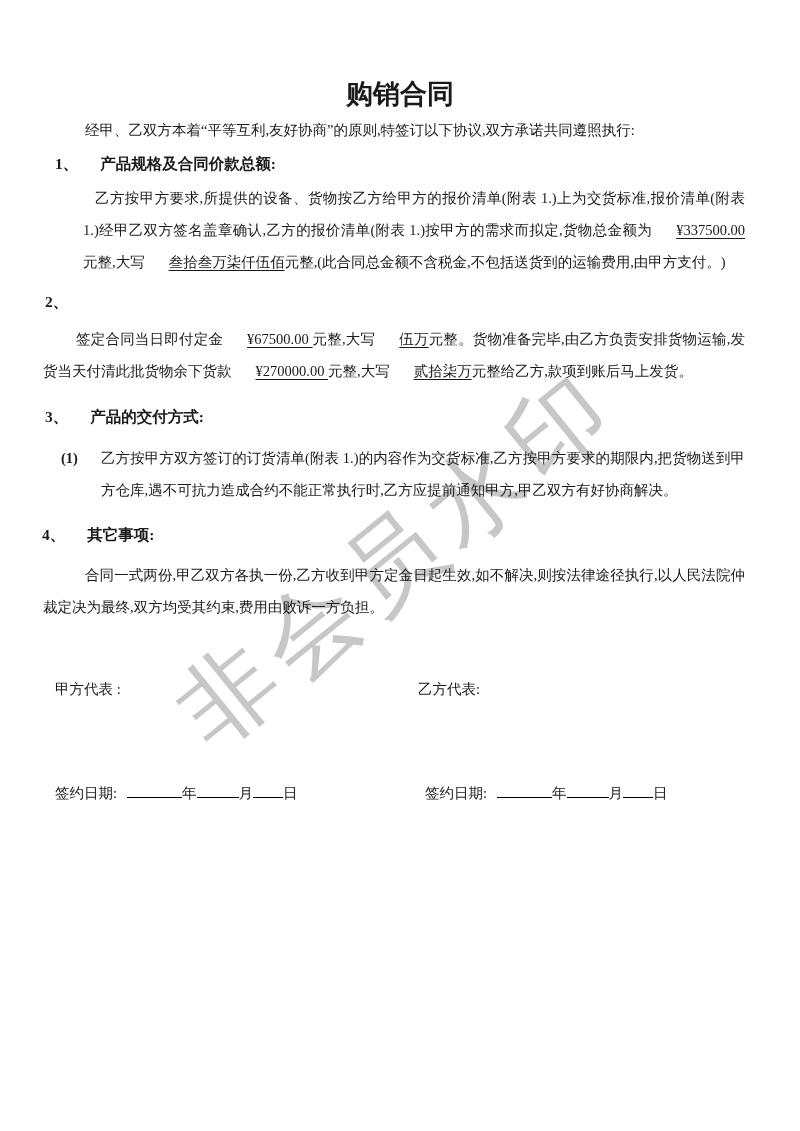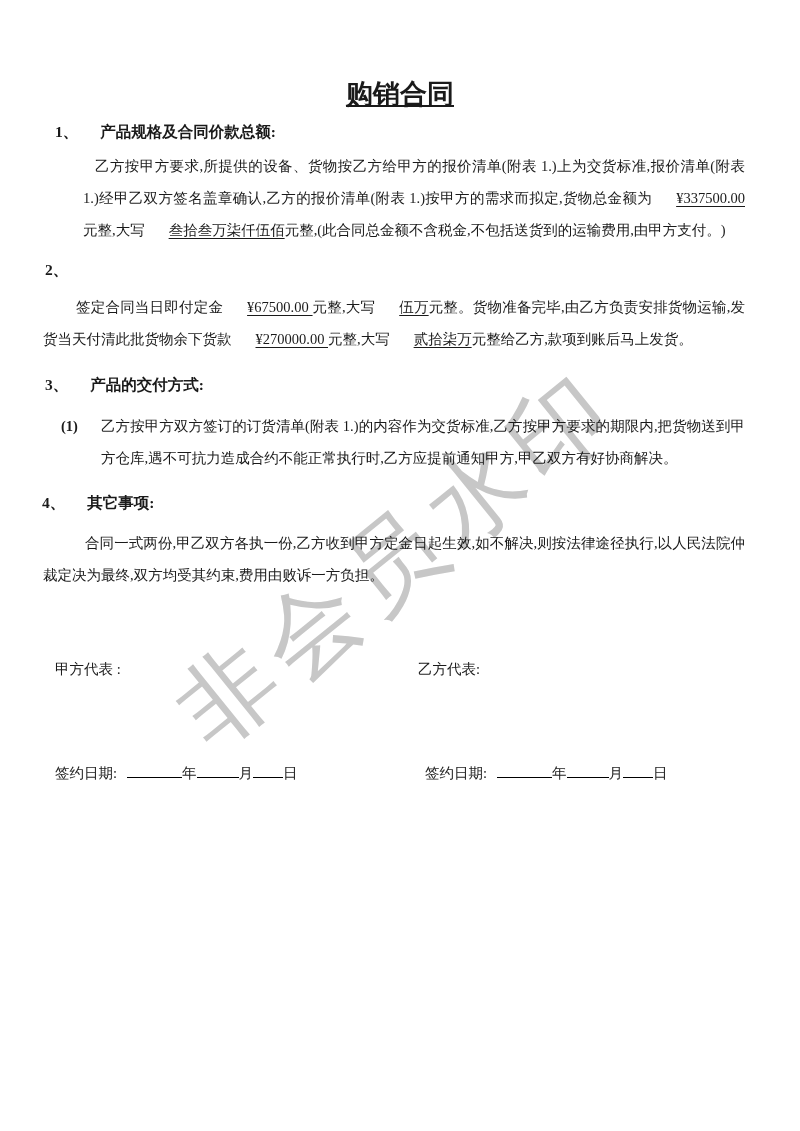--- a/index.html
+++ b/index.html
@@ -27,40 +27,39 @@
     padding:0 55px;
     font-size:14.5px;
     line-height:32px;
   }
   .doc-title {
     margin:74px 0 0 0;
     text-align:center;
     font-size:27px;
     font-weight:bold;
     line-height:40px;
-    text-decoration:underline;
   }
   .party-a { margin-top:22px; }
   .party-b { margin-top:20px; }
   .intro { text-indent:30px; }
   .sec-head { display:flex; font-weight:bold; font-size:15.5px; }
   .sec-head .sec-title { margin-left:22px; }
   .h1 { margin-top:2px; }
   .h2 { margin-top:8px; margin-left:-10px; }
   .h3 { margin-top:14px; margin-left:-10px; }
   .h4 { margin-top:13px; margin-left:-13px; }
   .p1 { margin:2px 0 0 28px; text-indent:12px; text-align:justify; }
   .p2 { margin:5px 0 0 -12px; text-indent:33px; text-align:justify; }
   .item3 { margin-top:9px; display:flex; }
   .item3-num { flex:0 0 auto; font-weight:bold; margin-left:6px; width:40px; }
   .item3-text { flex:1; text-align:justify; }
   .p4 { margin:8px 0 0 -12px; text-indent:42px; text-align:justify;font-family:Liberation Serif, serif; }
   .ul { text-decoration:underline; text-underline-offset:3px;padding-left:24px; }
   .reps { margin-top:50px; }
-  .rep-a { display:inline-block; width:363px;margin-top:12px; }
+  .rep-a { display:inline-block; width:363px; }
   .dates { margin-top:72px; white-space:nowrap;text-decoration:underline; }
   .date-group { display:inline-block; }
   .date-group.left { width:370px; }
   .blank {
     display:inline-block;
     border-bottom:1px solid #000;
     height:16px;
     vertical-align:baseline;
   }
   .blank.b1 { width:55px; margin-left:10px; }
@@ -73,20 +72,21 @@
 <div class="page">
 
   <div class="wm">非会员水印</div>
 
   <div class="content">
 
     <div class="doc-title">购销合同</div>
 
 
 
+    <div class="intro">经甲、乙双方本着“平等互利,友好协商”的原则,特签订以下协议,双方承诺共同遵照执行:</div>
 
     <div class="sec-head h1">
       <span class="sec-num">1、</span>
       <span class="sec-title">产品规格及合同价款总额:</span>
     </div>
 
     <div class="p1"><span>乙方按甲方要求,所提供的设备、货物按乙方给甲方的报价清单(附表 1.)上为交货标准,报价清单(附表 1.)经甲乙双方签名盖章确认,乙方的报价清单(附表 1.)按甲方的需求而拟定,货物总金额为</span><span class="ul">¥337500.00 </span><span>元整,大写</span><span class="ul">叁拾叁万柒仟伍佰</span><span>元整,(此合同总金额不含税金,不包括送货到的运输费用,由甲方支付。)</span></div>
 
     <div class="sec-head h2">
       <span class="sec-num">2、</span>

